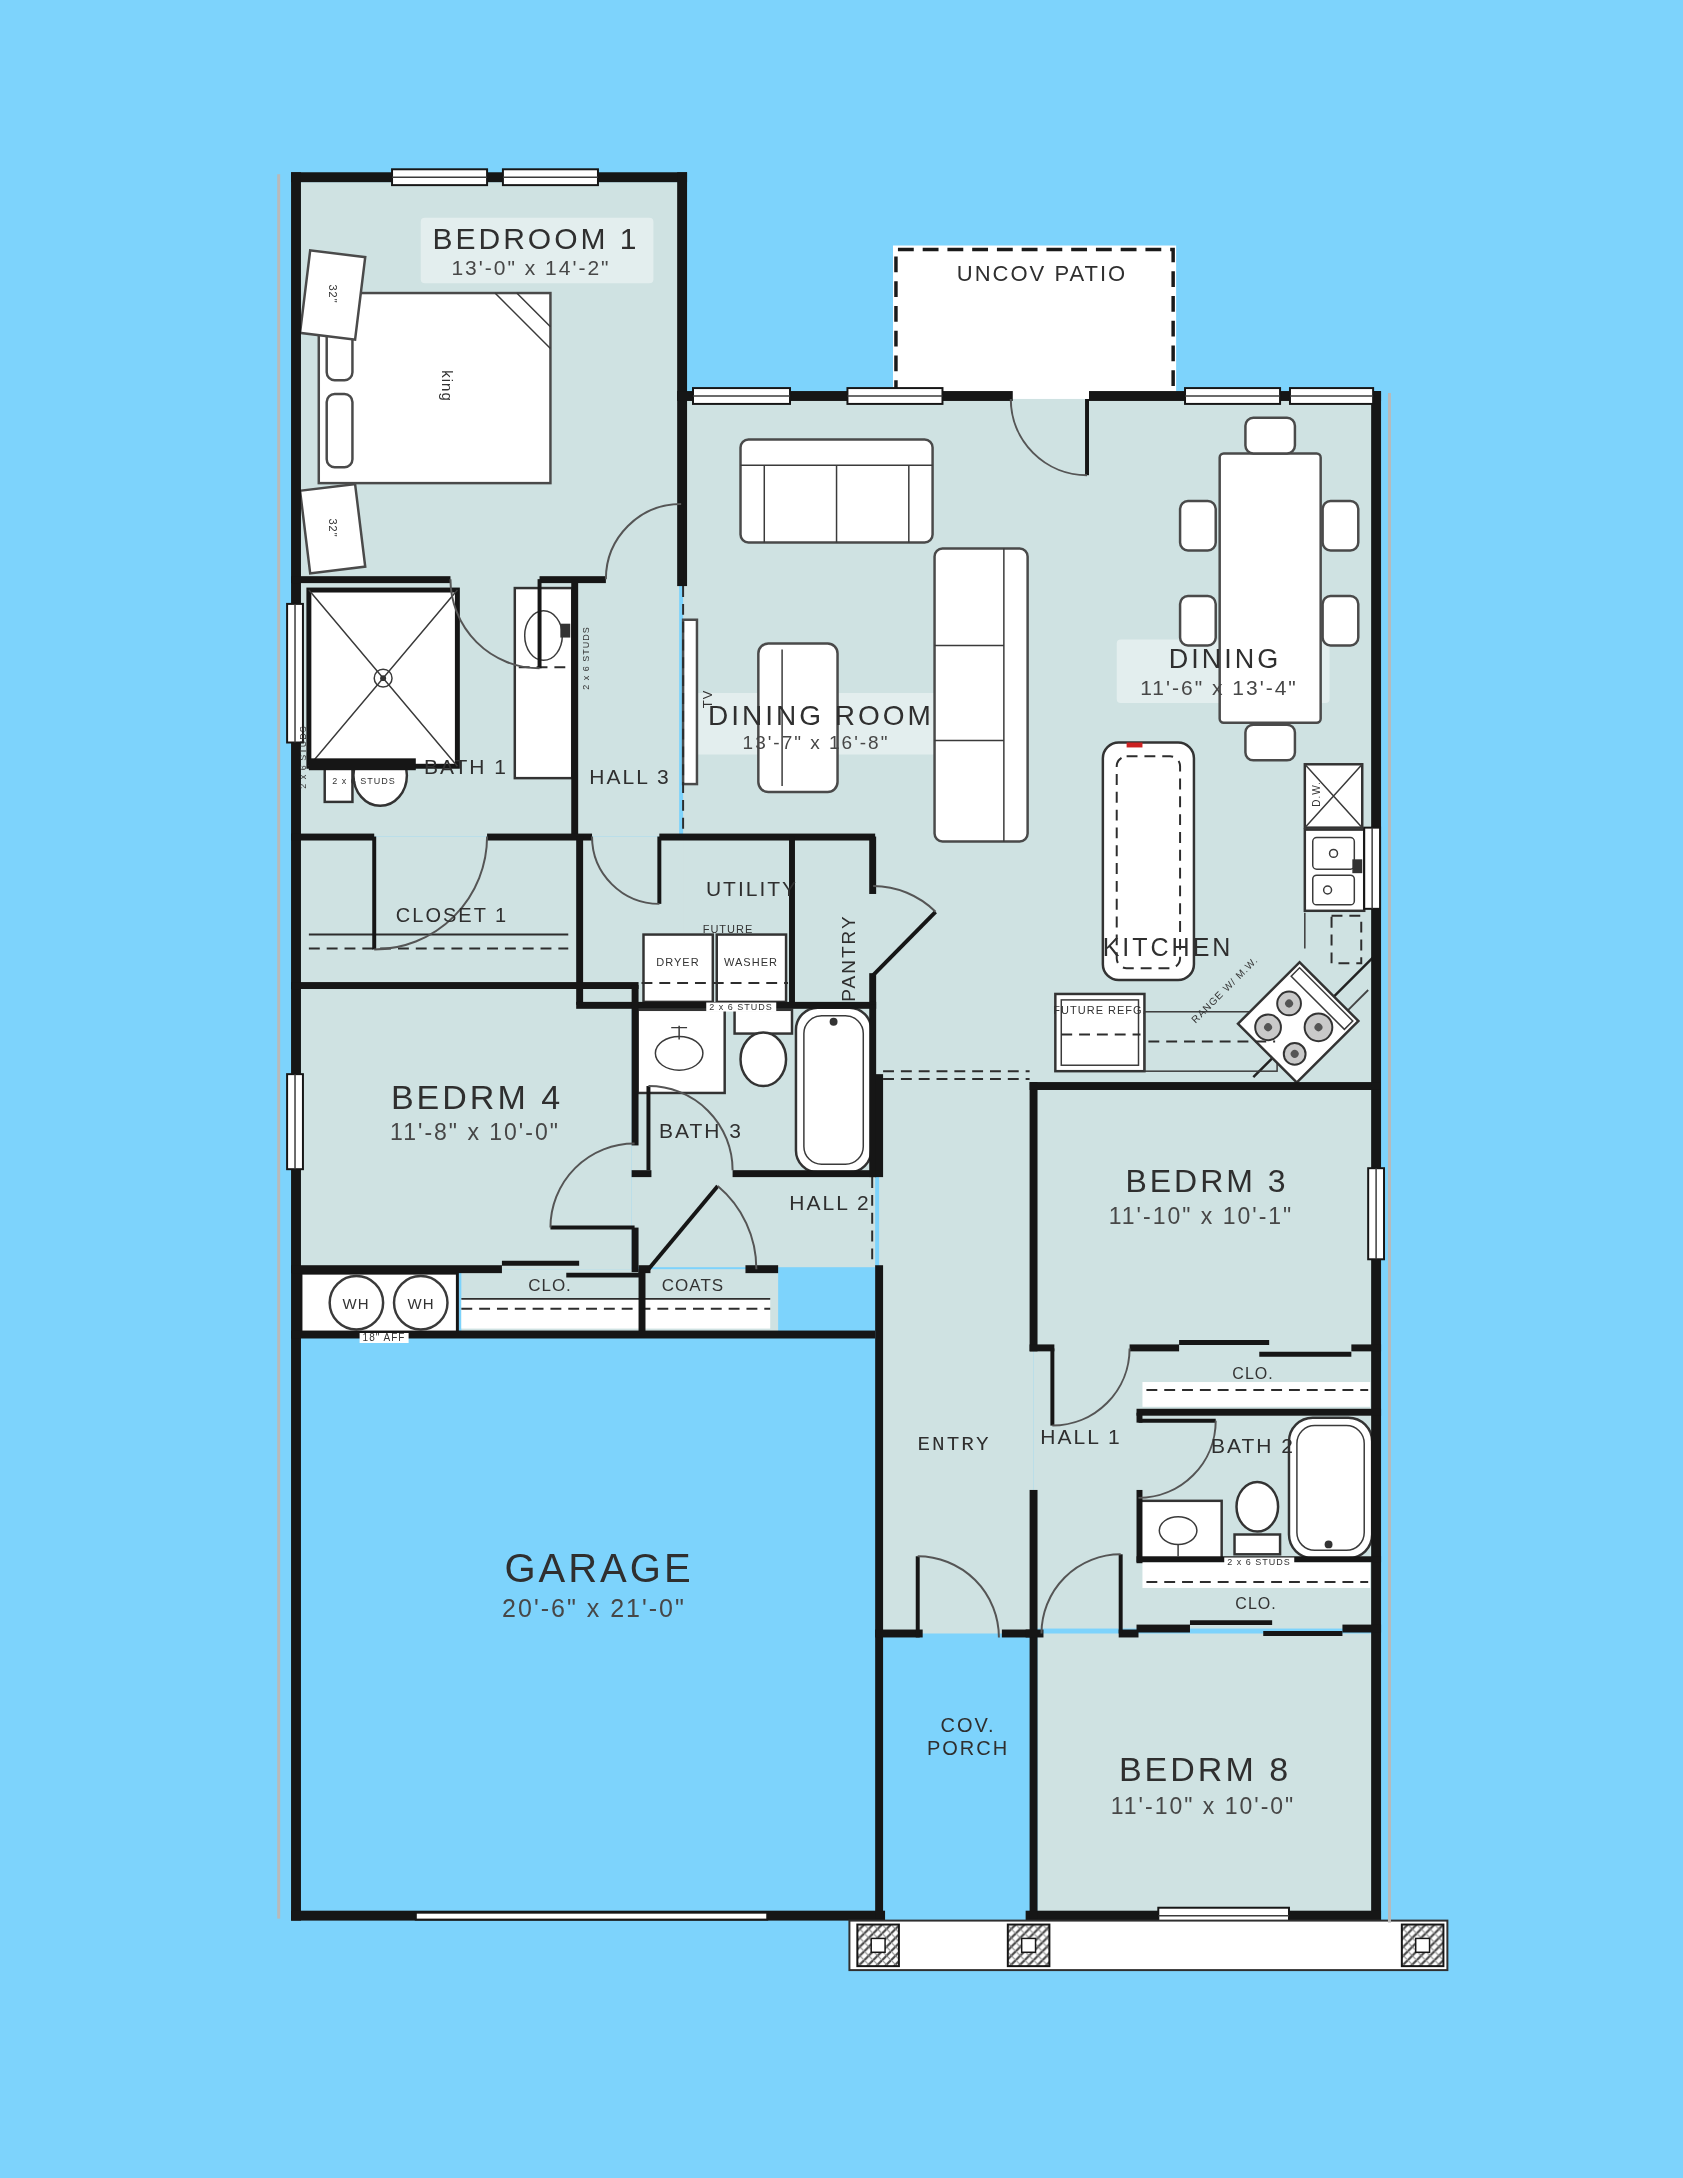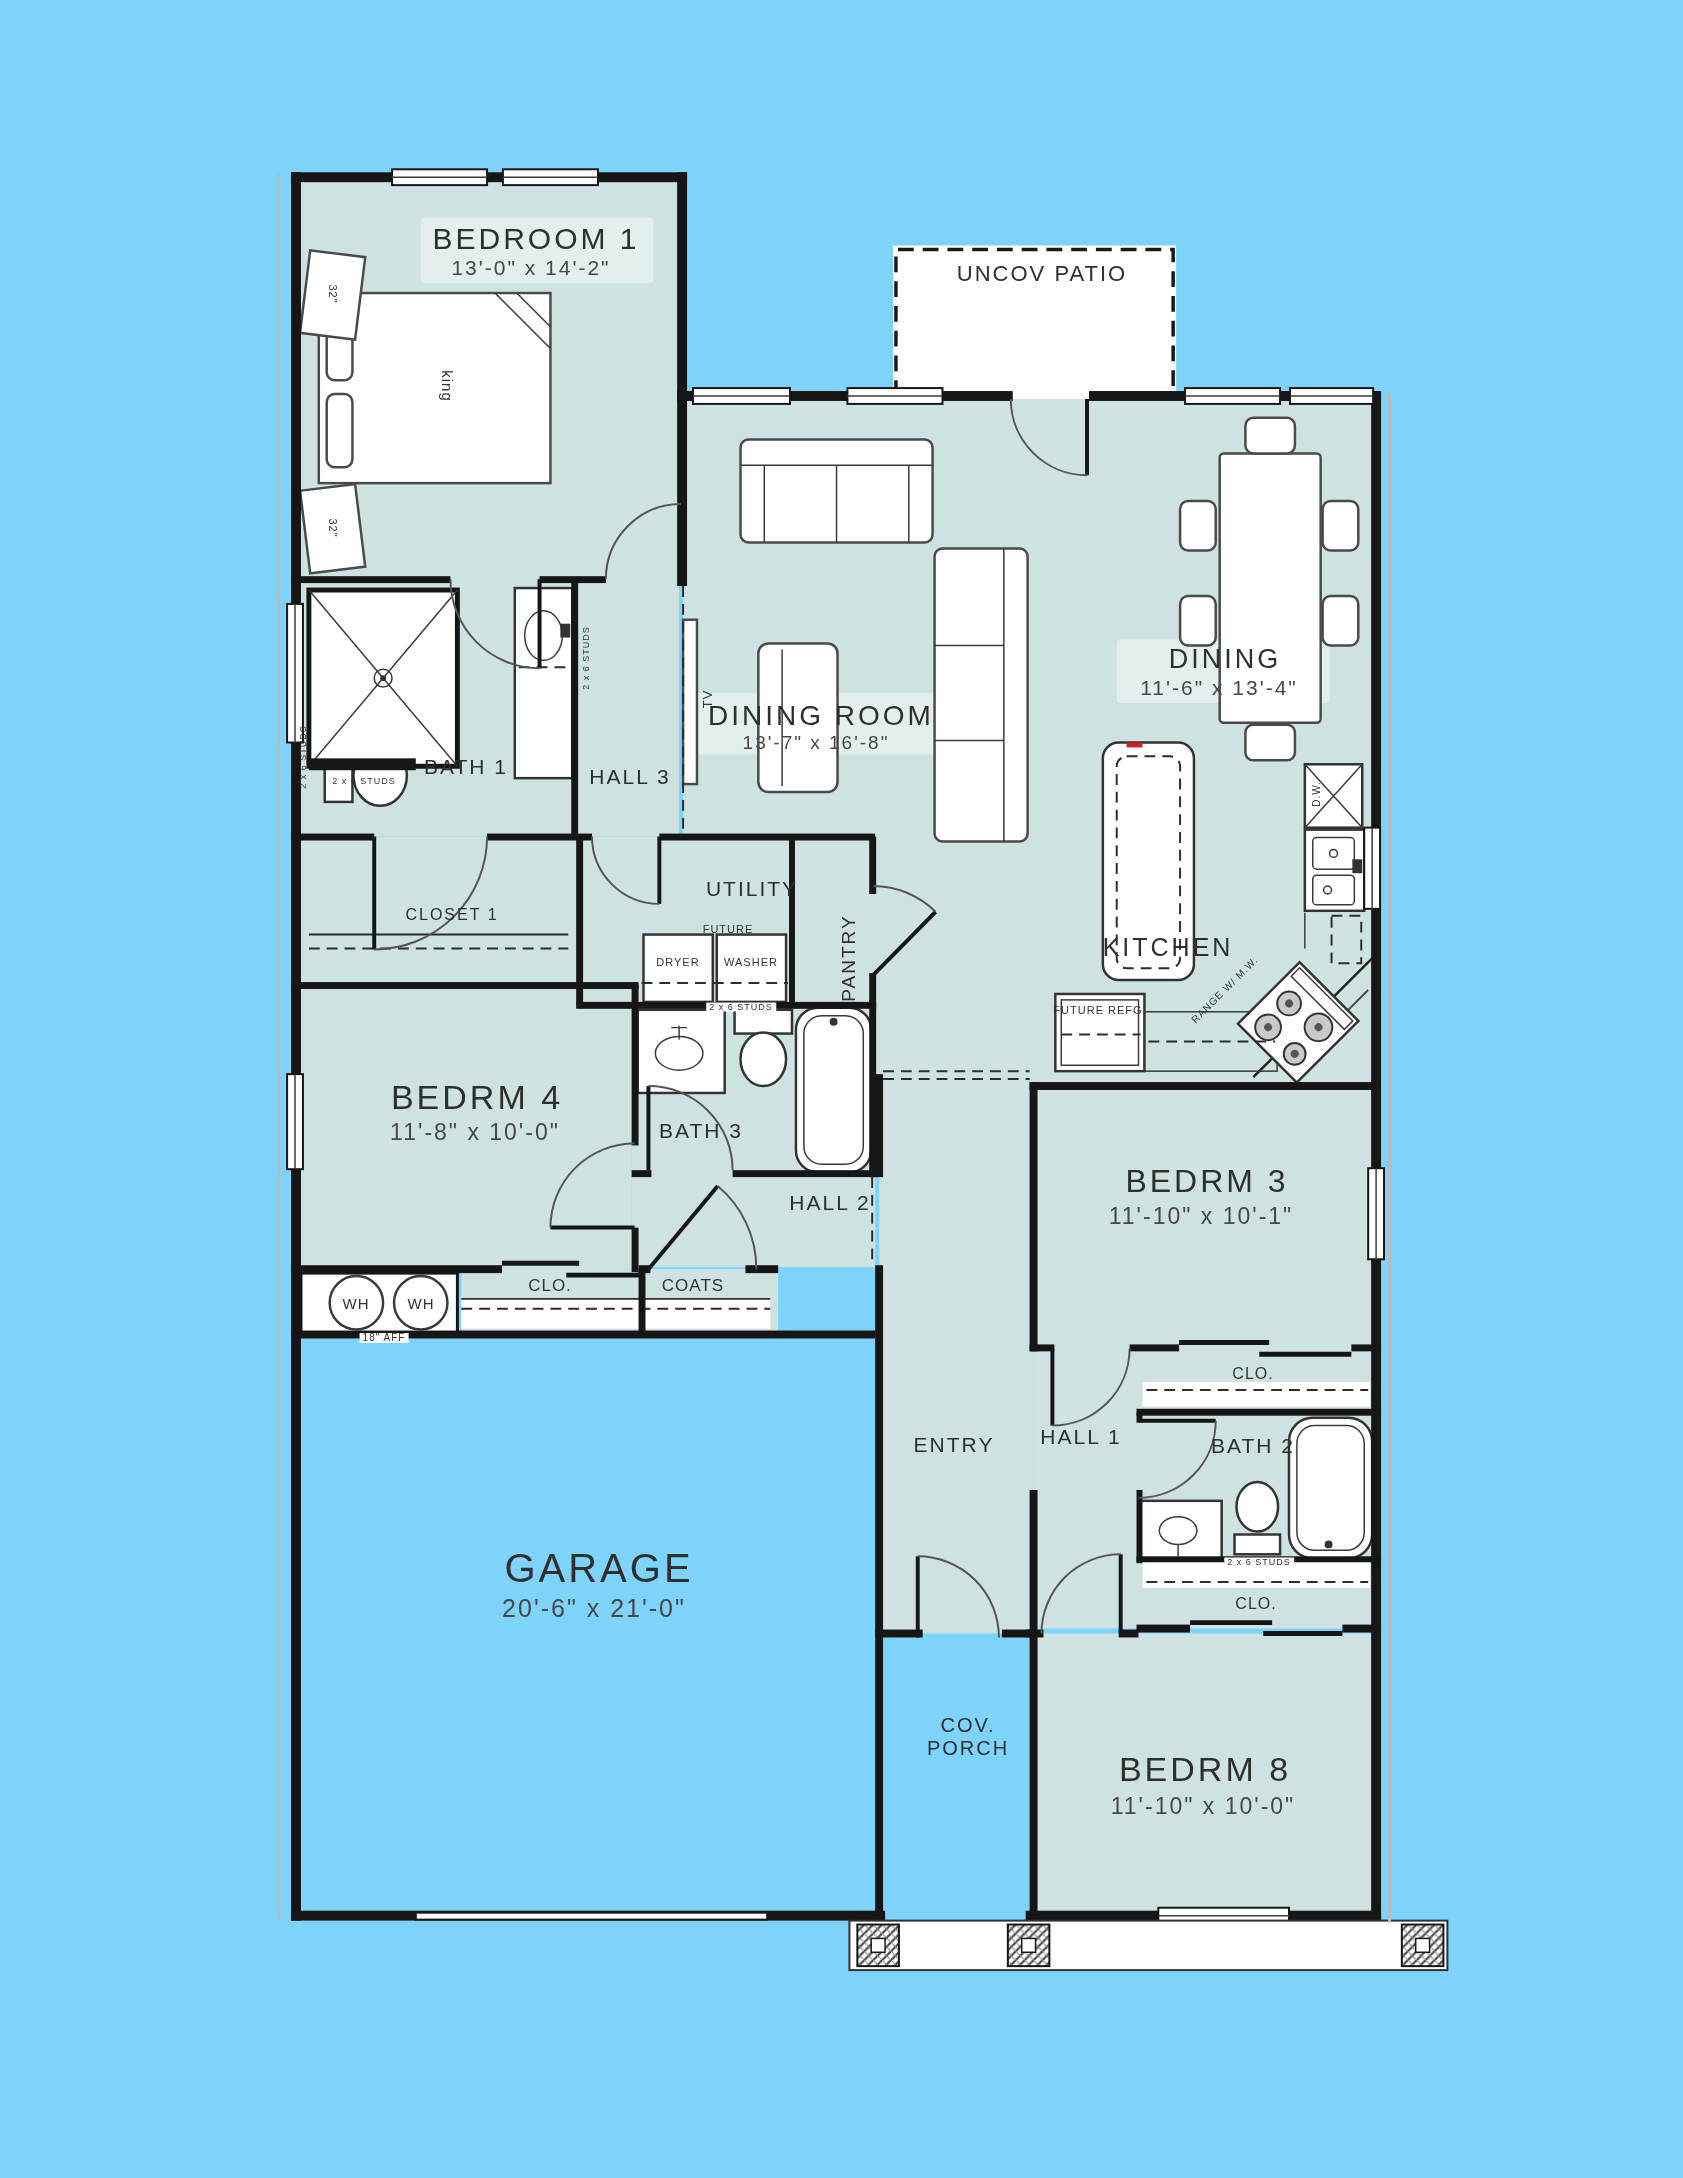--- a/index.html
+++ b/index.html
@@ -340,21 +340,21 @@
 <div class="lbl" style="left:821px;top:716px;font-size:28px;">DINING ROOM</div>
 <div class="lbl dim" style="left:816px;top:742px;font-size:19px;">13'-7" x 16'-8"</div>
 
 <div class="lbl" style="left:1225px;top:659px;font-size:27px;">DINING</div>
 <div class="lbl dim" style="left:1219px;top:687px;font-size:21px;">11'-6" x 13'-4"</div>
 
 <div class="lbl" style="left:1168px;top:947px;font-size:25px;">KITCHEN</div>
 
 <div class="lbl sm" style="left:466px;top:766px;font-size:21px;">BATH 1</div>
 <div class="lbl sm" style="left:630px;top:776px;font-size:21px;">HALL 3</div>
-<div class="lbl sm" style="left:452px;top:915px;font-size:16px;text-align:center;">CLOSET 1</div>
+<div class="lbl sm" style="left:452px;top:915px;font-size:20px;text-align:center;">CLOSET 1</div>
 <div class="lbl sm" style="left:752px;top:888px;font-size:21px;">UTILITY</div>
 <div class="lbl sm rm90" style="left:848px;top:958px;font-size:19px;">PANTRY</div>
 
 <div class="lbl" style="left:477px;top:1097px;font-size:34px;">BEDRM 4</div>
 <div class="lbl dim" style="left:475px;top:1132px;font-size:23px;">11'-8" x 10'-0"</div>
 
 <div class="lbl sm" style="left:701px;top:1130px;font-size:21px;">BATH 3</div>
 <div class="lbl sm" style="left:830px;top:1202px;font-size:21px;">HALL 2</div>
 
 <div class="lbl" style="left:1207px;top:1181px;font-size:32px;">BEDRM 3</div>
@@ -363,21 +363,21 @@
 <div class="lbl tiny" style="left:550px;top:1285px;font-size:17px;">CLO.</div>
 <div class="lbl tiny" style="left:693px;top:1285px;font-size:17px;">COATS</div>
 
 <div class="lbl tiny" style="left:356px;top:1303px;font-size:15px;">WH</div>
 <div class="lbl tiny" style="left:421px;top:1303px;font-size:15px;">WH</div>
 <div class="lbl tiny wbg" style="left:384px;top:1338px;font-size:10px;">18" AFF</div>
 
 <div class="lbl" style="left:599px;top:1568px;font-size:40px;">GARAGE</div>
 <div class="lbl dim" style="left:594px;top:1608px;font-size:25px;">20'-6" x 21'-0"</div>
 
-<div class="lbl sm" style="left:954px;top:1444px;font-size:21px;">ENTRY</div>
+<div class="lbl sm" style="left:954px;top:1444px;font-size:21px;font-family:Liberation Mono, monospace;">ENTRY</div>
 <div class="lbl sm" style="left:1081px;top:1436px;font-size:21px;">HALL 1</div>
 <div class="lbl sm" style="left:1253px;top:1445px;font-size:21px;">BATH 2</div>
 
 <div class="lbl tiny" style="left:1253px;top:1374px;font-size:16px;">CLO.</div>
 <div class="lbl tiny" style="left:1256px;top:1604px;font-size:16px;">CLO.</div>
 
 <div class="lbl sm" style="left:968px;top:1725px;font-size:20px;">COV.</div>
 <div class="lbl sm" style="left:968px;top:1748px;font-size:20px;">PORCH</div>
 
 <div class="lbl" style="left:1205px;top:1769px;font-size:34px;">BEDRM 8</div>

